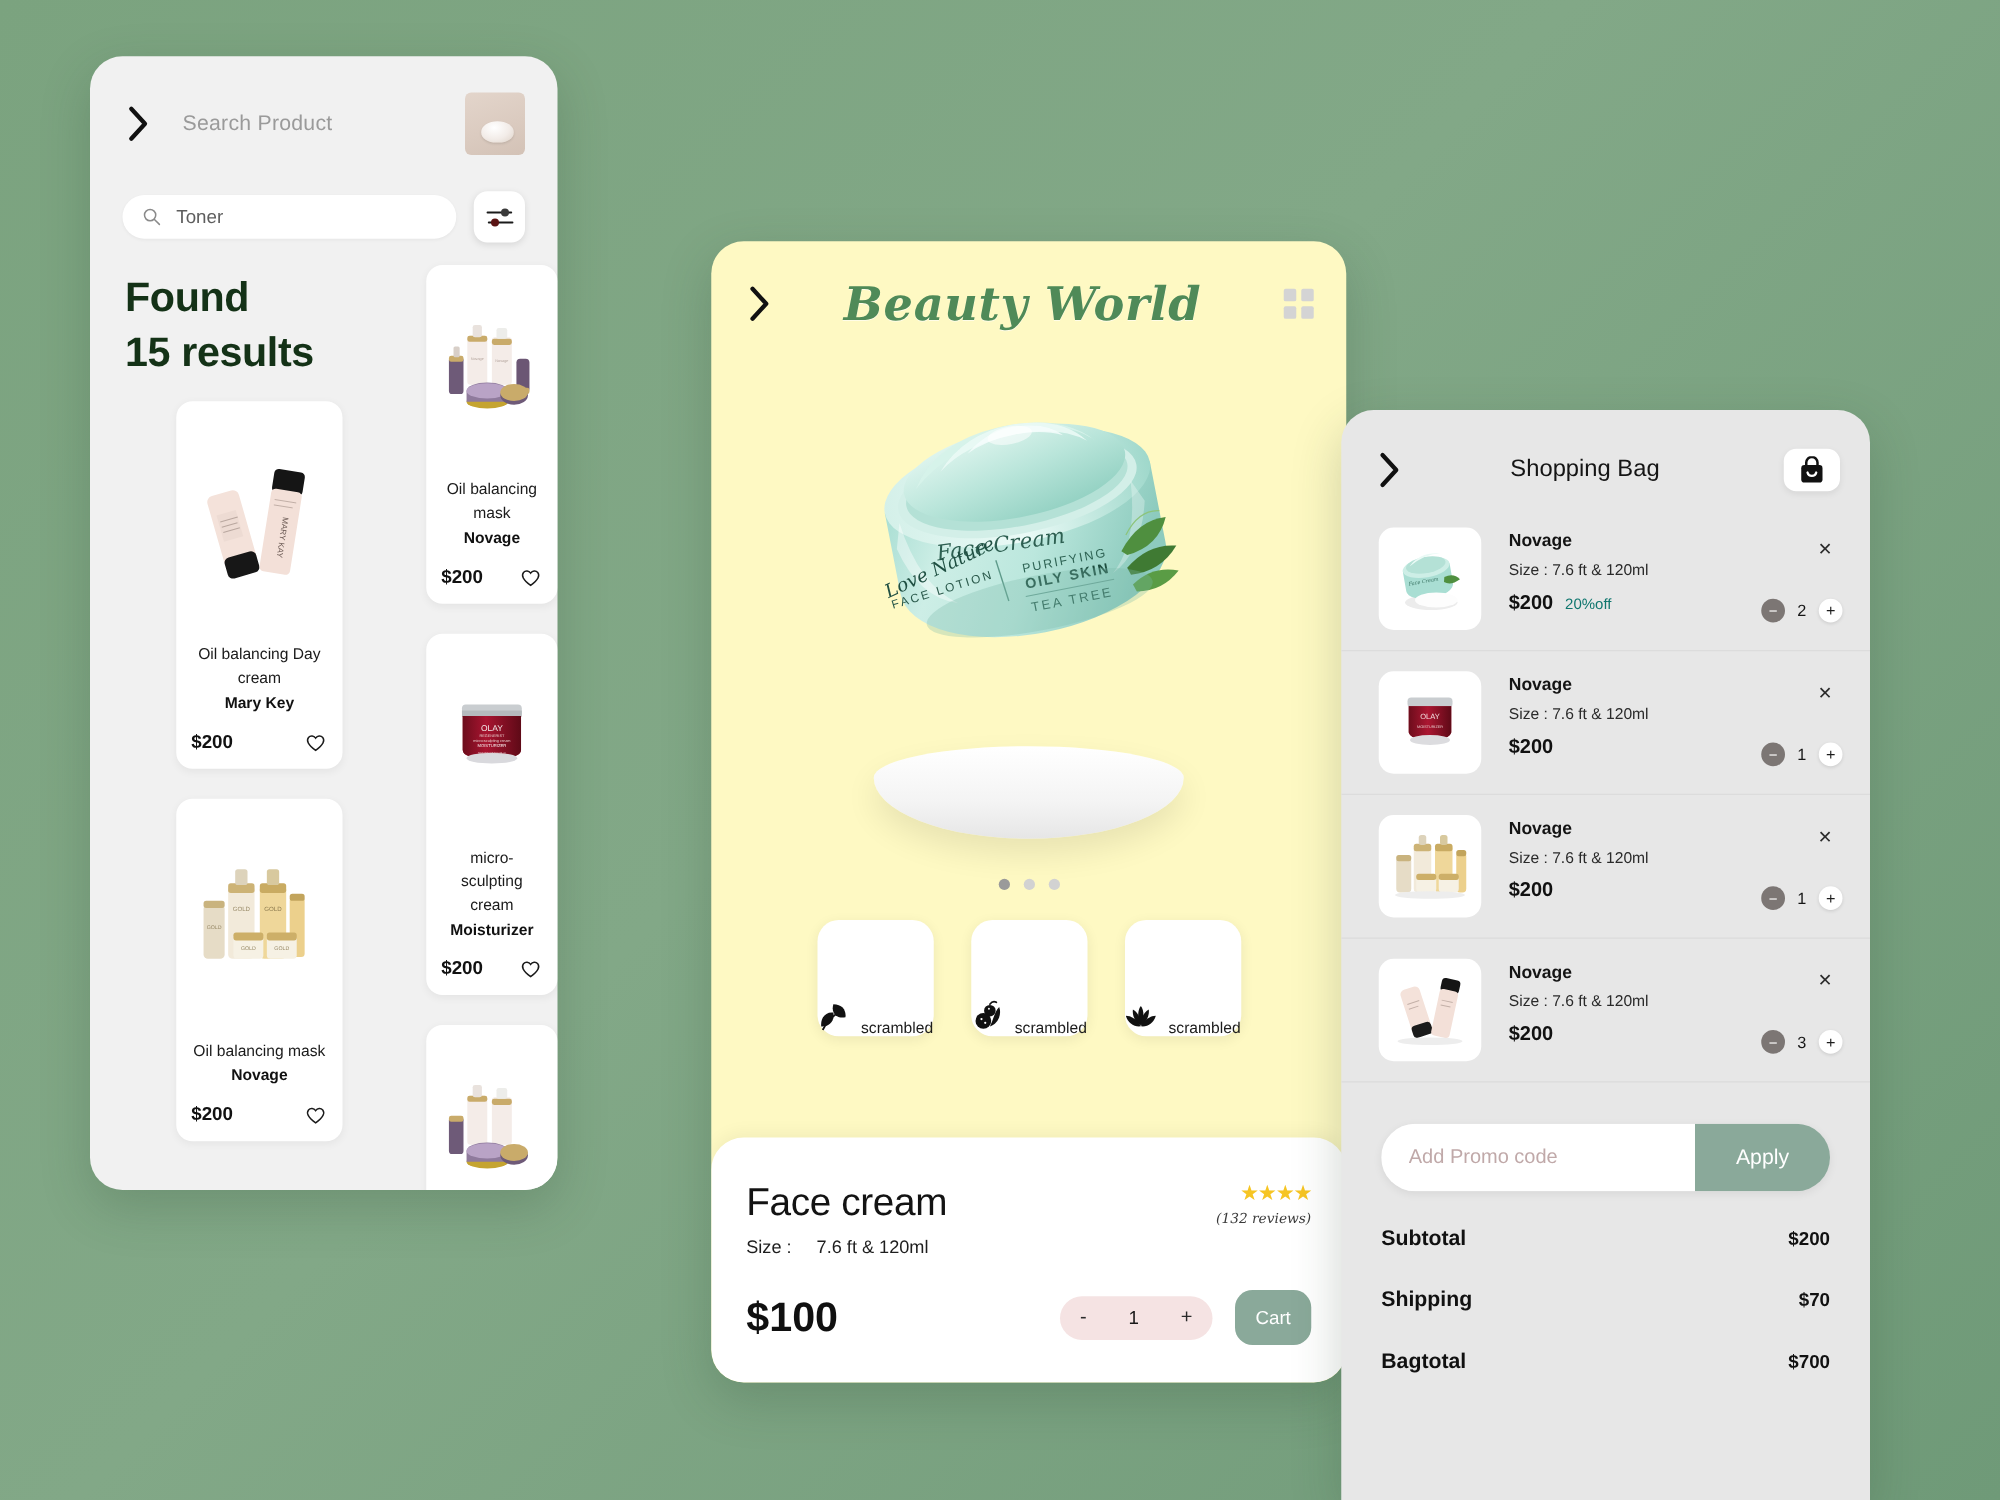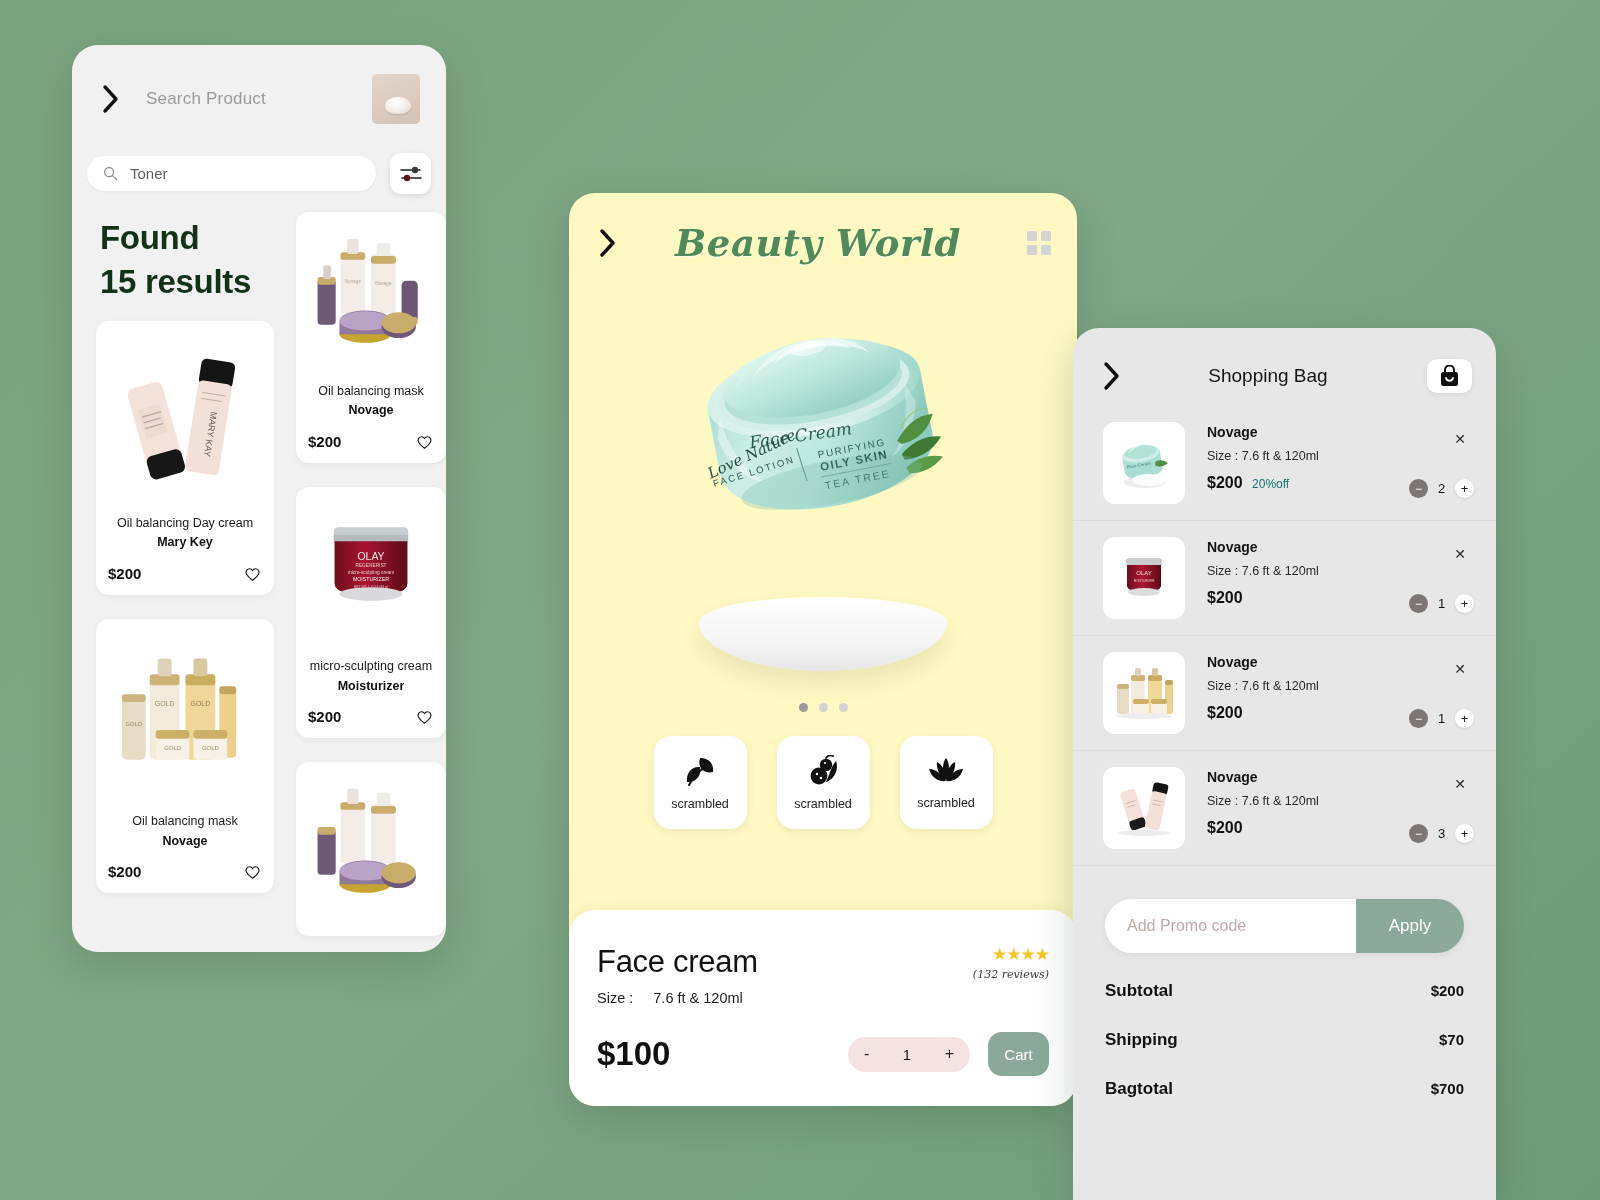--- a/index.html
+++ b/index.html
@@ -54,21 +54,21 @@
   .sp-avatar::after {
     content: ""; position: absolute;
     left: 13px; bottom: 10px; width: 26px; height: 17px;
     background: radial-gradient(ellipse at 40% 30%, #ffffff 0%, #f2ece8 55%, #ded2c8 100%);
     border-radius: 50% 50% 46% 46%;
     box-shadow: 0 1px 2px rgba(0,0,0,.12);
   }
 
   .sp-searchrow {
     display: flex; align-items: center;
-    padding: 0 15px; margin-top: 22px;
+    padding: 0 26px; margin-top: 22px;
   }
   .searchbox {
     flex: 1; height: 35px;
     background: #fff; border-radius: 18px;
     display: flex; align-items: center;
     padding: 0 16px; gap: 12px;
     box-shadow: 0 1px 3px rgba(0,0,0,.05);
   }
   .searchbox .q { width: 15px; height: 15px; flex: none; }
   .searchbox .val { font-size: 15px; color: #5d5d5d; }
@@ -88,21 +88,21 @@
     font-size: 33px; font-weight: bold;
     color: #143217; line-height: 1.32;
     margin: 4px 0 18px 4px; letter-spacing: -.3px;
   }
 
   .pcard {
     background: #fff; border-radius: 13px;
     box-shadow: 0 2px 7px rgba(0,0,0,.055);
     padding: 10px 12px 12px 12px;
     margin-bottom: 24px;
-    display: flex; flex-direction: column;
+    display: flex; flex-direction: column; margin-left: 45px;
   }
   .pcard .thumb {
     height: 175px;
     display: flex; align-items: center; justify-content: center;
     overflow: hidden;
   }
   .pcard.sm .thumb { height: 152px; }
   .pcard .nm {
     text-align: center; font-size: 12.5px; color: #1b1b1b;
     margin-top: 8px; line-height: 1.55;
@@ -154,21 +154,21 @@
   }
 
   .dots { display:flex; justify-content:center; gap: 11px; margin-top: 4px; }
   .dots i { width:9px; height:9px; border-radius:50%; background:#d2d2d2; display:block; }
   .dots i.on { background:#9a9a9a; }
 
   .features { display:flex; justify-content:center; gap: 30px; margin-top: 24px; }
   .feat {
     width: 93px; height: 93px; background:#fff; border-radius: 17px;
     box-shadow: 0 3px 10px rgba(0,0,0,.07);
-    display:flex; flex-direction:column; align-items:center; justify-content:center;
+    display:flex; align-items:flex-end; justify-content:center;
     gap: 10px; cursor:pointer;
   }
   .feat .lbl { font-size: 12.5px; color:#1c1c1c; }
 
   .dp-bottom {
     position: absolute; left:0; right:0; bottom:0;
     background:#fff; border-radius: 26px 26px 26px 26px;
     padding: 34px 28px 30px 28px;
     box-shadow: 0 -3px 14px rgba(0,0,0,.05);
   }

